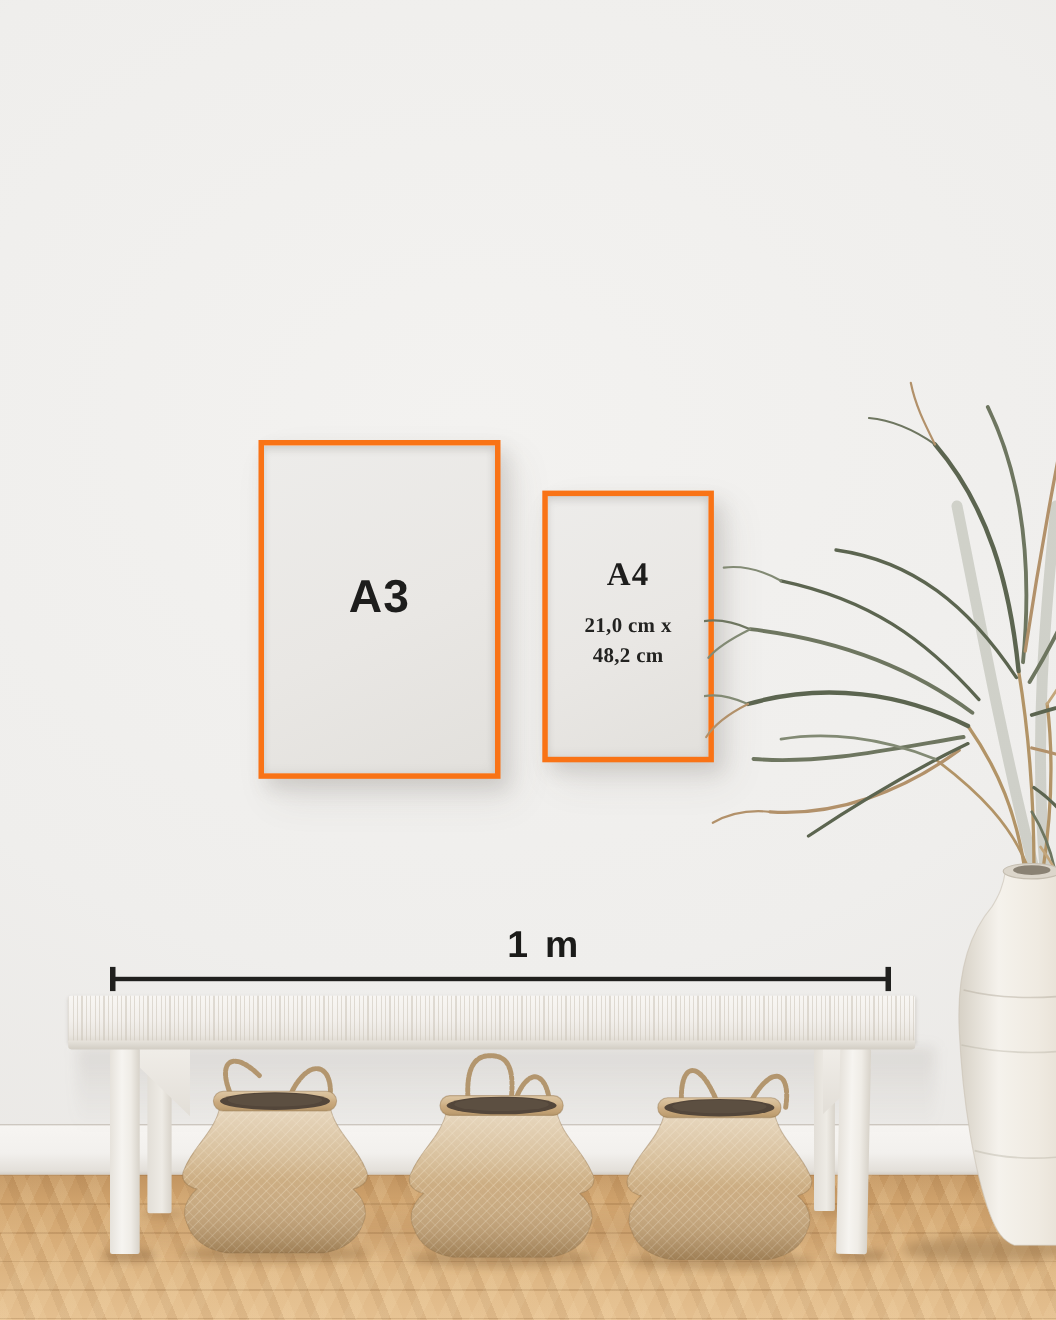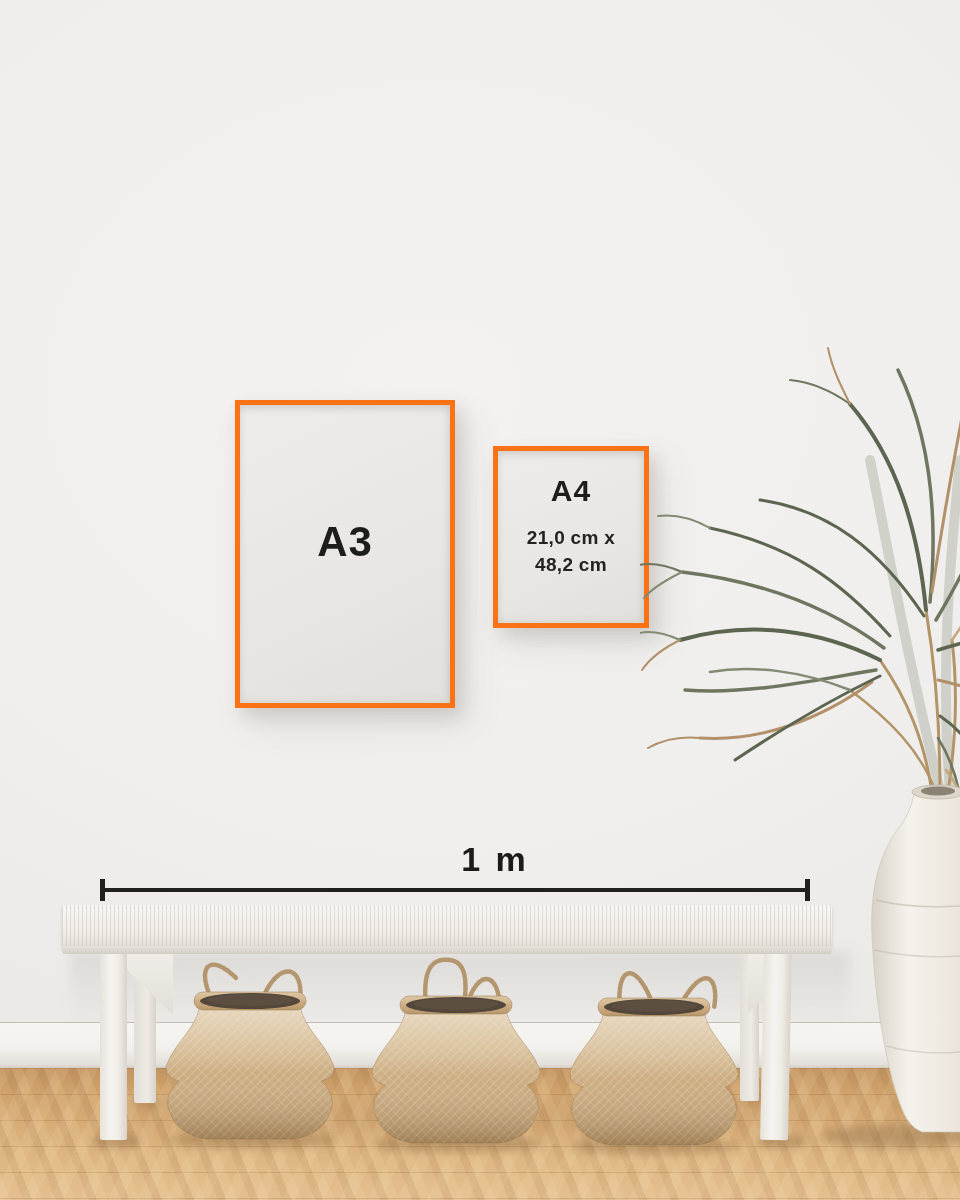--- a/index.html
+++ b/index.html
@@ -20,21 +20,21 @@
           repeating-linear-gradient(180deg, rgba(130,90,48,.22) 0 1.5px, rgba(255,255,255,0) 1.5px 26px),
           linear-gradient(180deg,#c29460 0%, #cfa26c 18%, #d8ad78 45%, #dfb886 75%, #e4bf8f 100%);}
   .bench-wall-shadow{left:70px;top:952px;width:780px;height:75px;
         background:linear-gradient(180deg,rgba(105,95,85,.12),rgba(105,95,85,.03) 70%,rgba(105,95,85,0));
         filter:blur(6px);}
 
   
   .frame{box-sizing:border-box;background:#f97316;padding:5px;
          box-shadow:7px 9px 16px rgba(90,82,72,.16), 14px 18px 34px rgba(90,82,72,.10);}
   .frame-a3{left:235px;top:400px;width:220px;height:308px;}
-  .frame-a4{left:493px;top:446px;width:156px;height:182px;}
+  .frame-a4{left:493px;top:446px;width:156px;height:247px;font-family:Liberation Serif, serif;}
   .paper{width:100%;height:100%;display:flex;flex-direction:column;align-items:center;justify-content:center;
          background:linear-gradient(155deg,#edecea 0%,#e9e7e4 55%,#e2e0dc 100%);
          box-shadow:inset 0 4px 7px rgba(80,75,70,.16), inset -3px -3px 8px rgba(80,75,70,.05);}
   .frame-a3 .paper>div{transform:translateY(-12px);}
   .frame-a4 .paper>div{transform:translateY(-10px);}
   .size-label{font-size:42px;font-weight:700;letter-spacing:1px;color:#1d1d1c;line-height:1;text-align:center;}
   .frame-a4 .size-label{font-size:30px;}
   .size-dims{font-size:20.5px;font-weight:700;color:#232321;margin-top:11px;letter-spacing:.3px;
              line-height:1.4;text-align:center;white-space:nowrap;}
   .frame-a4 .size-dims{font-size:19px;margin-top:19px;white-space:normal;width:130px;}

